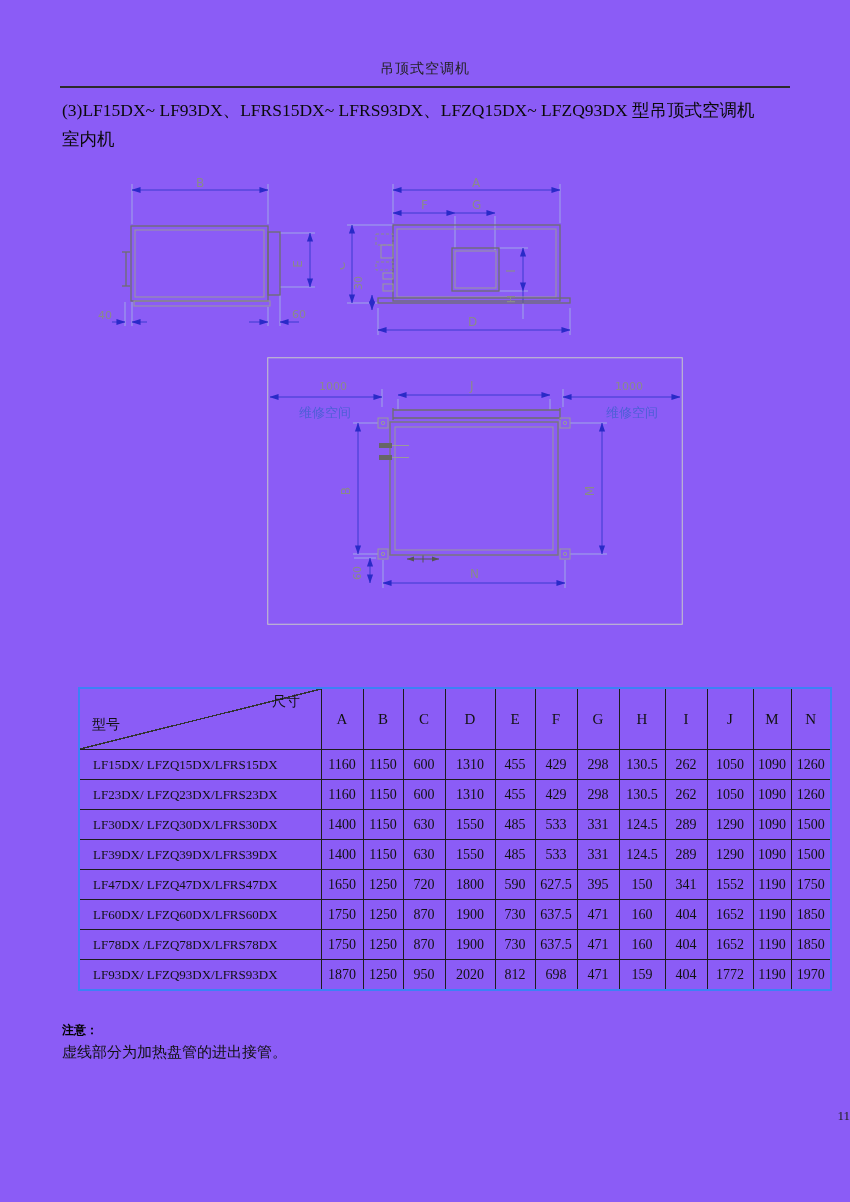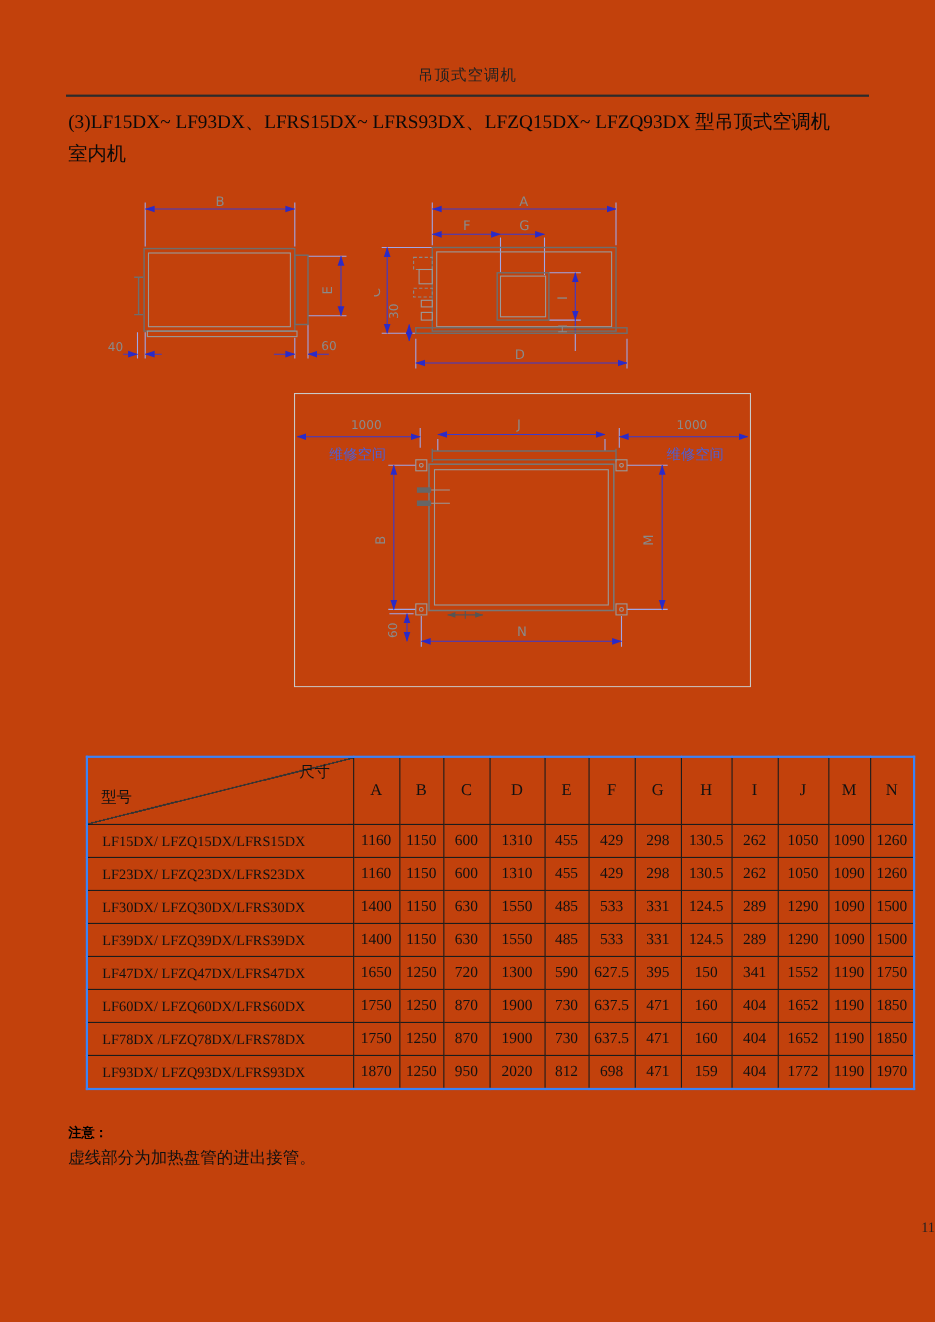--- a/index.html
+++ b/index.html
@@ -1,16 +1,16 @@
 <!DOCTYPE html>
 <html><head>
 <meta charset="utf-8">
 <style>
   html,body{margin:0;padding:0;background:#e8e8e8;}
-  .page{position:relative;width:850px;height:1202px;background:#c2410c;margin:0 auto;
+  .page{position:relative;width:850px;height:1202px;background:#8b5cf6;margin:0 auto;
         font-family:"Liberation Serif","DejaVu Serif",serif;color:#111;overflow:hidden;}
   .hdr-title{position:absolute;top:60px;left:0;width:100%;text-align:center;
         font-size:14px;letter-spacing:1px;color:#222;}
   .hdr-rule{position:absolute;top:86px;left:60px;width:730px;border-top:2px solid #2b2b2b;}
   .heading{position:absolute;top:96px;left:62px;width:710px;font-size:17.5px;line-height:29px;color:#0a0a0a;}
   .heading .l1{}
   .diagrams{position:absolute;top:168px;left:0;width:850px;height:465px;}
   .svgwrap{position:absolute;}
   .dimline{stroke:#3a3ad0;stroke-width:1;fill:none;}
   .extline{stroke:#a0a6e8;stroke-width:1;fill:none;}
@@ -299,21 +299,21 @@
           <td class="val">289</td>
           <td class="val">1290</td>
           <td class="val">1090</td>
           <td class="val">1500</td>
         </tr>
         <tr>
           <td class="model-cell">LF47DX/ LFZQ47DX/LFRS47DX</td>
           <td class="val">1650</td>
           <td class="val">1250</td>
           <td class="val">720</td>
-          <td class="val">1300</td>
+          <td class="val">1800</td>
           <td class="val">590</td>
           <td class="val">627.5</td>
           <td class="val">395</td>
           <td class="val">150</td>
           <td class="val">341</td>
           <td class="val">1552</td>
           <td class="val">1190</td>
           <td class="val">1750</td>
         </tr>
         <tr>

